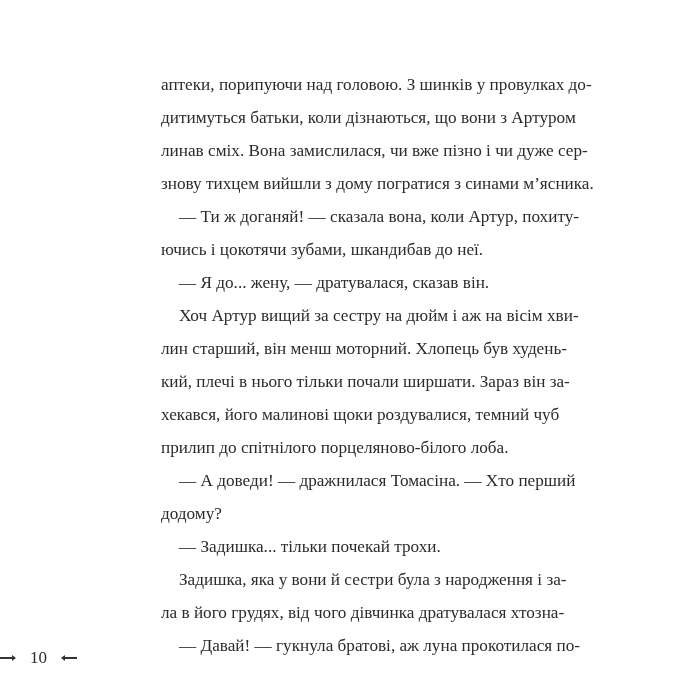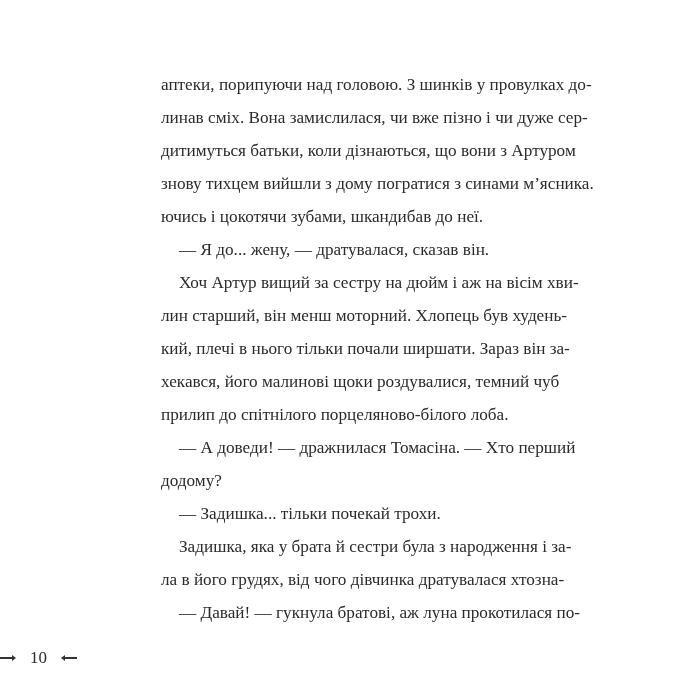--- a/index.html
+++ b/index.html
@@ -90,26 +90,27 @@
     }
   </style>
 </head>
 <body>
 
 <div class="page">
   <div class="text-block">
 
     <p class="para">
       <span class="line">аптеки, порипуючи над головою. З шинків у провулках до-</span>
+      <span class="line">дитимуться батьки, коли дізнаються, що вони з Артуром</span>
       <span class="line">линав сміх. Вона замислилася, чи вже пізно і чи дуже сер-</span>
-      <span class="line">дитимуться батьки, коли дізнаються, що вони з Артуром</span>
       <span class="line last">знову тихцем вийшли з дому погратися з синами м’ясника.</span>
     </p>
 
     <p class="para">
+      <span class="line first">— Ти ж доганяй! — сказала вона, коли Артур, похиту-</span>
       <span class="line last">ючись і цокотячи зубами, шкандибав до неї.</span>
     </p>
 
     <p class="para">
       <span class="line first last">— Я до... жену, — дратувалася, сказав він.</span>
     </p>
 
     <p class="para">
       <span class="line first">Хоч Артур вищий за сестру на дюйм і аж на вісім хви-</span>
       <span class="line">лин старший, він менш моторний. Хлопець був худень-</span>
@@ -121,21 +122,21 @@
     <p class="para">
       <span class="line first">— А доведи! — дражнилася Томасіна. — Хто перший</span>
       <span class="line last">додому?</span>
     </p>
 
     <p class="para">
       <span class="line first last">— Задишка... тільки почекай трохи.</span>
     </p>
 
     <p class="para">
-      <span class="line first">Задишка, яка у брата й сестри була з народження і за-</span>
+      <span class="line first">Задишка, яка у вони й сестри була з народження і за-</span>
       <span class="line">ла в його грудях, від чого дівчинка дратувалася хтозна-</span>
     </p>
 
     <p class="para">
       <span class="line first">— Давай! — гукнула братові, аж луна прокотилася по-</span>
 
     </p>
 
   </div>
 

